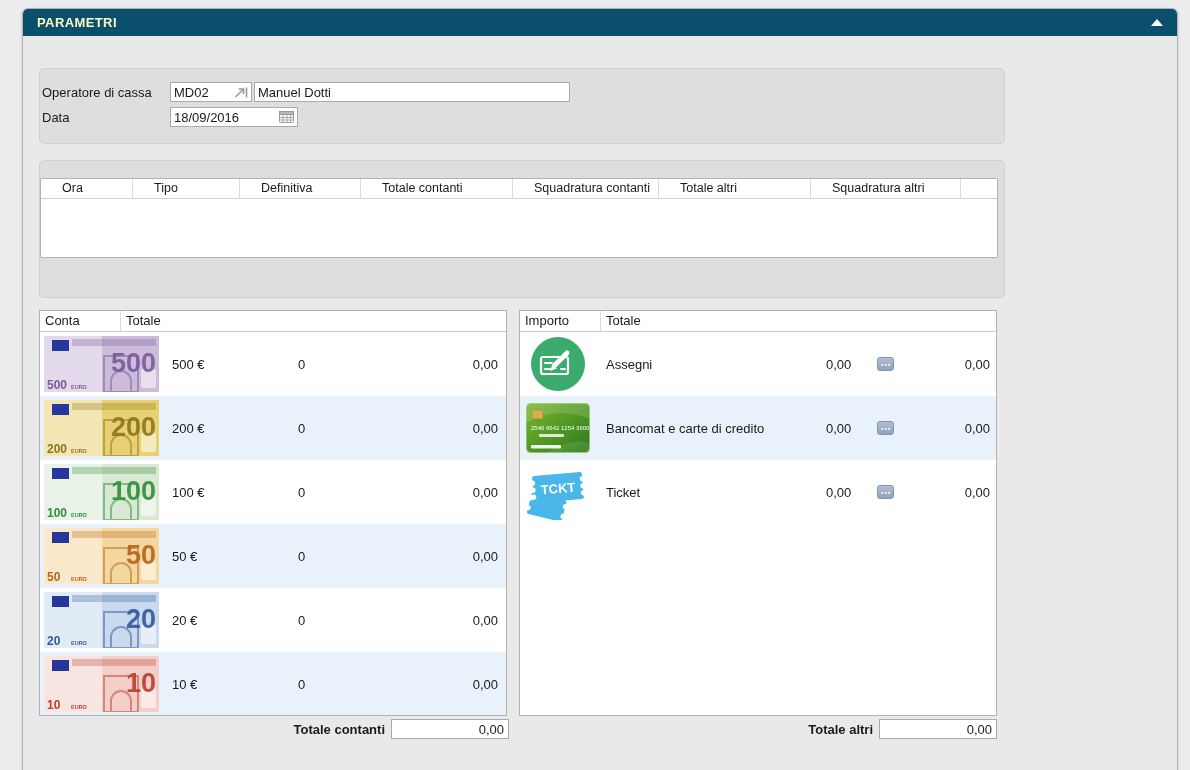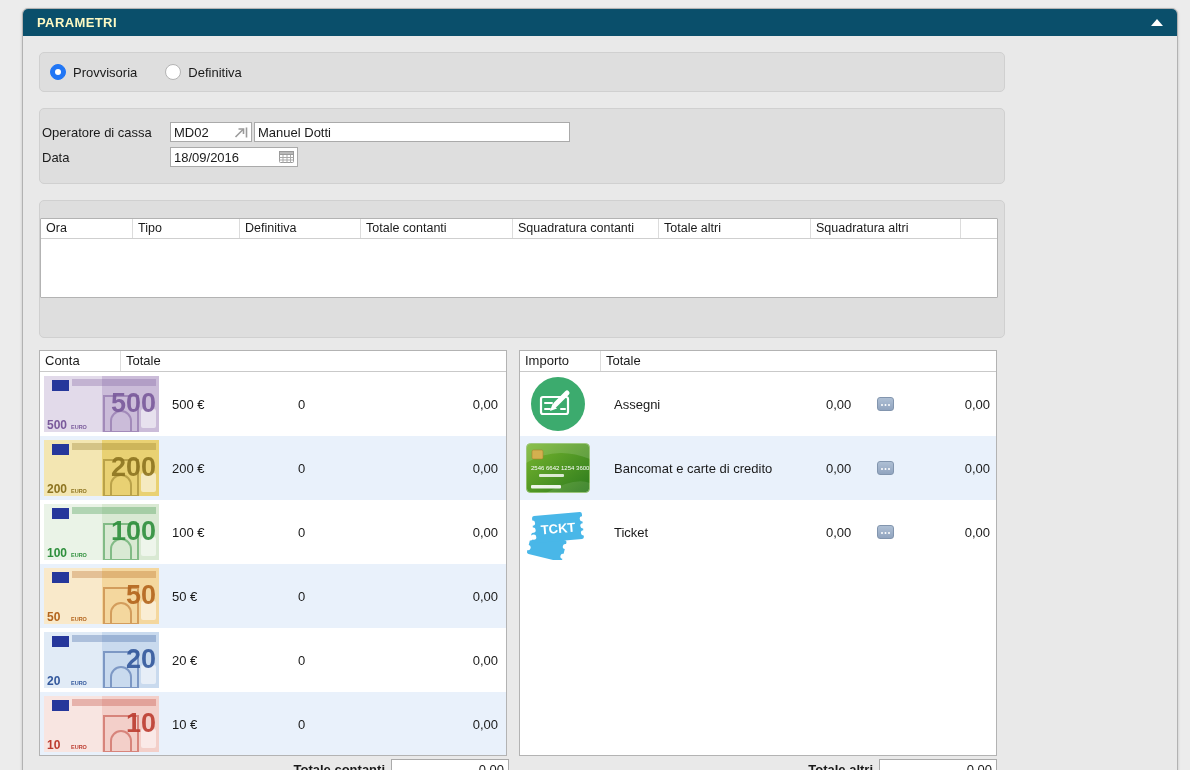--- a/index.html
+++ b/index.html
@@ -44,21 +44,21 @@
   .section-toolbar { margin-top:16px; height:138px; }
   .btn-row { padding:10px 0 0 6px; display:flex; gap:40px; }
   .btn { height:22px; min-width:98px; padding:0 14px; font-size:13px;
     background:#fff; border:1px solid #a6a6a6; border-radius:4px; color:#111;
     font-family:inherit; cursor:pointer; }
   .btn.disabled { background:#e9e9e9; border-color:#cecece; color:#a3a3a3; cursor:default; }
 
   .history-table { margin-top:17px; width:958px; height:80px; background:#fff;
     border:1px solid #b3b3b3; border-radius:1px; }
   .ht-header { display:flex; height:20px; border-bottom:1px solid #cfcfcf; }
-  .ht-cell { height:100%; line-height:19px; font-size:12.5px; padding-left:5px;
+  .ht-cell { height:100%; line-height:19px; font-size:12.5px; padding-left:21px;
     border-right:1px solid #dcdcdc; overflow:hidden; white-space:nowrap; }
   .ht-cell.fill { flex:1; border-right:none; }
 
   
   .tables-row { margin-top:12px; display:flex; gap:12px; width:958px; }
   .data-table { background:#fff; border:1px solid #b3b3b3; height:406px; overflow:hidden; }
   .denoms { width:468px; }
   .payments { width:478px; }
   .t-header { display:flex; height:21px; line-height:20px; border-bottom:1px solid #c9c9c9; }
   .th-cell { padding-left:5px; border-left:1px solid #ddd; overflow:hidden; white-space:nowrap; }
@@ -74,21 +74,21 @@
 
   .cell-taglio { flex:1; display:flex; align-items:center; height:100%; overflow:hidden; }
   .banknote { width:115px; height:56px; margin-left:4px; flex:none; display:block; }
   .denom-label { margin-left:13px; }
   .cell-conta { width:80px; padding-left:5px; }
   .cell-dtotale { width:133px; text-align:right; padding-right:8px; }
 
   .cell-pay { flex:1; display:flex; align-items:center; height:100%; overflow:hidden; }
   .pay-icon { width:64px; height:56px; margin-left:6px; flex:none;
     display:flex; align-items:center; justify-content:center; }
-  .pay-label { margin-left:24px; }
+  .pay-label { margin-left:16px; }
   .cell-importo { width:80px; display:flex; align-items:center;
     justify-content:space-between; padding:0 6px; }
   .dots-btn { width:17px; height:14px; border-radius:3px; flex:none; cursor:pointer;
     background:linear-gradient(#aebfd4,#91a4bf); border:1px solid #8295ae; position:relative; }
   .dots-btn::after { content:''; position:absolute; left:3px; top:6px; width:2px; height:2px;
     background:#fff; border-radius:50%; box-shadow:3.5px 0 0 #fff, 7px 0 0 #fff; }
   .cell-ptotale { width:96px; text-align:right; padding-right:6px; }
 
   
   .totals-row { position:relative; width:958px; height:24px; margin-top:3px; }
@@ -105,30 +105,20 @@
 <body>
 
 <div class="panel">
   <div class="panel-header">
     <span class="panel-title">PARAMETRI</span>
     <span class="collapse-icon"></span>
   </div>
 
   <div class="panel-body">
 
-    <div class="section section-mode">
-      <span class="radio">
-        <span class="radio-dot selected"></span>
-        <span>Provvisoria</span>
-      </span>
-      <span class="radio">
-        <span class="radio-dot"></span>
-        <span>Definitiva</span>
-      </span>
-    </div>
 
     <div class="section section-form">
       <div class="form-row">
         <span class="form-label">Operatore di cassa</span>
         <div class="tfield code-field">
           <span>MD02</span>
           <svg class="field-icon" width="14" height="13" viewBox="0 0 14 13">
             <g style="stroke:#9a9a9a;fill:none;stroke-width:1.6">
               <path d="M1.5 11 L9 3.5"></path>
                 <path d="M4.5 3 h5 v5"></path>

